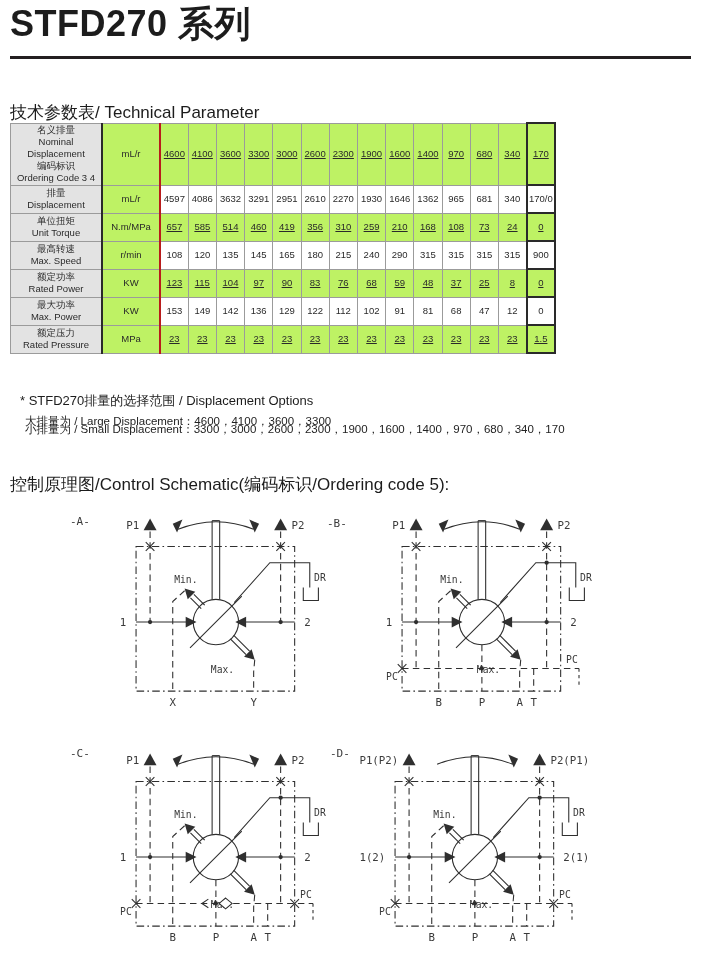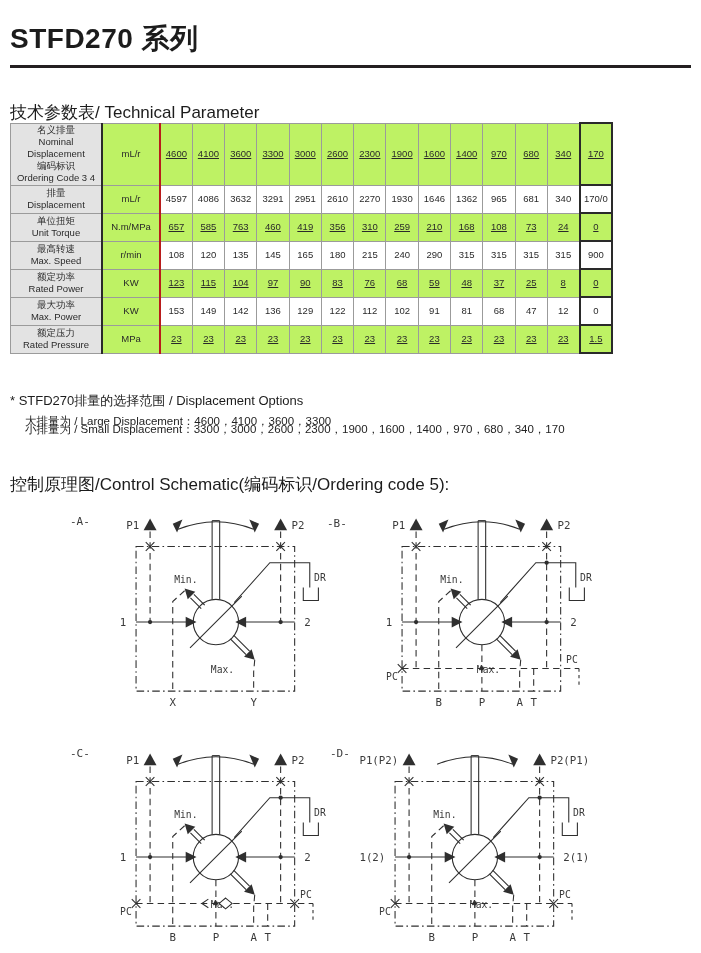--- a/index.html
+++ b/index.html
@@ -1,39 +1,39 @@
 <!DOCTYPE html>
 <html><head>
 <meta charset="utf-8">
 <style>
   html,body{margin:0;padding:0;background:#ffffff;}
   body{width:701px;height:953px;position:relative;overflow:hidden;
        font-family:"Liberation Sans",sans-serif;color:#1c1c1c;}
   .page{position:absolute;inset:0;padding:0 10px;box-sizing:border-box;}
 
-  .title{font-size:28px;font-weight:700;letter-spacing:.5px;padding-top:20px;}
+  .title{font-size:36px;font-weight:700;letter-spacing:.5px;padding-top:0;}
   .title-rule{height:3px;background:#231f20;margin-top:7px;}
 
   .sec-heading{font-size:17px;font-weight:400;margin-top:15px;position:absolute;left:10px;}
   #h-tech{top:86px;}
   #h-schem{top:458px;}
 
   
   table.params{position:absolute;left:10px;top:122px;border-collapse:collapse;
-    table-layout:fixed;width:603px;font-size:9.5px;line-height:12px;text-align:center;color:#2a2a2a;}
+    table-layout:fixed;width:546px;font-size:9.5px;line-height:12px;text-align:center;color:#2a2a2a;}
   table.params td,table.params th{border:1px solid #9b9b9b;padding:0 1px;font-weight:400;}
   table.params .lab{background:#e3e3e3;width:88px;}
   table.params .unit{background:#bef264;width:54px;border-left:2px solid #2a2a2a;border-right:2px solid #b91c1c;}
   table.params tr.striped td.val{background:#bef264;text-decoration:underline;}
   table.params td.thick{border:2px solid #2a2a2a;}
   table.params tr{height:28px;}
   table.params tr.first{height:62px;}
 
   
-  .note-title{position:absolute;left:10px;top:392px;font-size:13px;}
+  .note-title{position:absolute;left:20px;top:392px;font-size:13px;}
   .note-line{position:absolute;left:25px;font-size:11.5px;color:#222;}
   #note-large{top:414px;}
   #note-small{top:422px;}
 
   
   .schem-cell{position:absolute;width:300px;height:235px;}
   #cell-A{left:40px;top:505px;}
   #cell-B{left:325px;top:505px;}
   #cell-C{left:40px;top:740px;}
   #cell-D{left:325px;top:740px;}
@@ -94,21 +94,21 @@
           <td class="val">965</td>
           <td class="val">681</td>
           <td class="val">340</td>
           <td class="val thick">170/0</td>
         </tr>
         <tr class="striped ">
           <th class="lab">单位扭矩<br>Unit Torque</th>
           <td class="unit">N.m/MPa</td>
           <td class="val">657</td>
           <td class="val">585</td>
-          <td class="val">763</td>
+          <td class="val">514</td>
           <td class="val">460</td>
           <td class="val">419</td>
           <td class="val">356</td>
           <td class="val">310</td>
           <td class="val">259</td>
           <td class="val">210</td>
           <td class="val">168</td>
           <td class="val">108</td>
           <td class="val">73</td>
           <td class="val">24</td>

